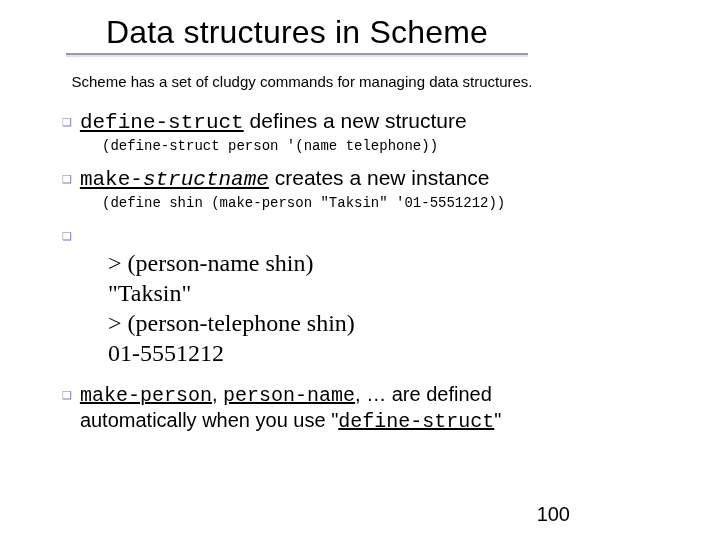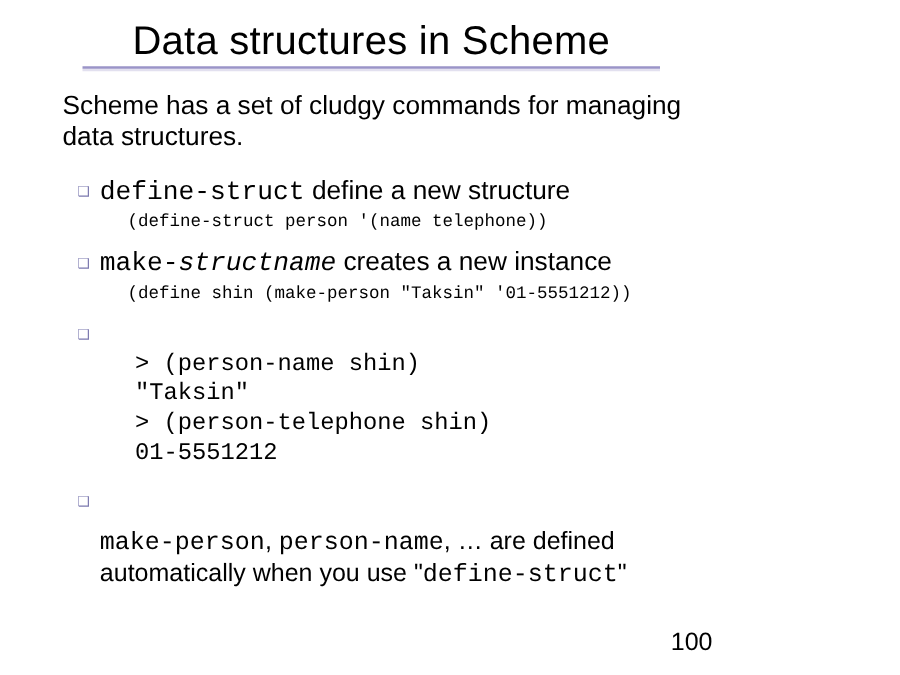--- a/index.html
+++ b/index.html
@@ -28,62 +28,63 @@
     letter-spacing: 0.2px;
   }
   .title-underline {
     height: 2px;
     background: #9a94c8;
     margin: 0 auto 18px auto;
     width: 90%;
     box-shadow: 0 2px 0 #e2e0ef;
   }
   .lead {
-    font-size: 21px;
+    font-size: 15px;
     line-height: 1.18;
     margin: 0 0 18px 10px;
+    text-align: center;
   }
   .bullets {
     margin-left: 22px;
   }
   .bullet-row {
     display: flex;
     align-items: flex-start;
     font-size: 21px;
     margin-bottom: 2px;
   }
   .sq {
     font-size: 11px;
     color: #7e7bb0;
     margin-right: 8px;
     margin-top: 8px;
     line-height: 1;
     flex: 0 0 auto;
   }
   .mono {
     font-family: "Courier New", Courier, monospace;
+    text-decoration: underline;
   }
   .code-line {
     font-family: "Courier New", Courier, monospace;
     font-size: 14px;
     margin: 4px 0 12px 40px;
     white-space: pre;
   }
   .italic { font-style: italic; margin-top: 12px; }
   .code-block {
-    font-family: Liberation Mono, monospace;
-    font-size: 19px;
+    font-family: Liberation Serif, serif;
+    font-size: 24px;
     margin: 6px 0 14px 46px;
     white-space: pre;
     line-height: 1.25;
   }
   .foot-row .text {
     font-size: 20px;
     line-height: 1.2;
-    margin-top: 32px;
   }
   .pagenum {
     position: absolute;
     right: 18px;
     bottom: 14px;
     font-size: 20px;
   }
 </style>
 </head>
 <body>
@@ -93,21 +94,21 @@
   <h1 class="title">Data structures in Scheme</h1>
   <div class="title-underline"></div>
 
   <p class="lead">Scheme has a set of cludgy commands for managing data structures.</p>
 
   <div class="bullets">
 
     <div class="bullet-row">
       <span class="sq">❑</span>
       <span>
-        <span class="mono">define-struct</span><span> define a new structure</span>
+        <span class="mono">define-struct</span><span> defines a new structure</span>
       </span>
     </div>
     <div class="code-line">(define-struct person '(name telephone))</div>
 
     <div class="bullet-row">
       <span class="sq">❑</span>
       <span>
         <span class="mono">make-</span><span class="mono italic">structname</span><span> creates a new instance</span>
       </span>
     </div>

